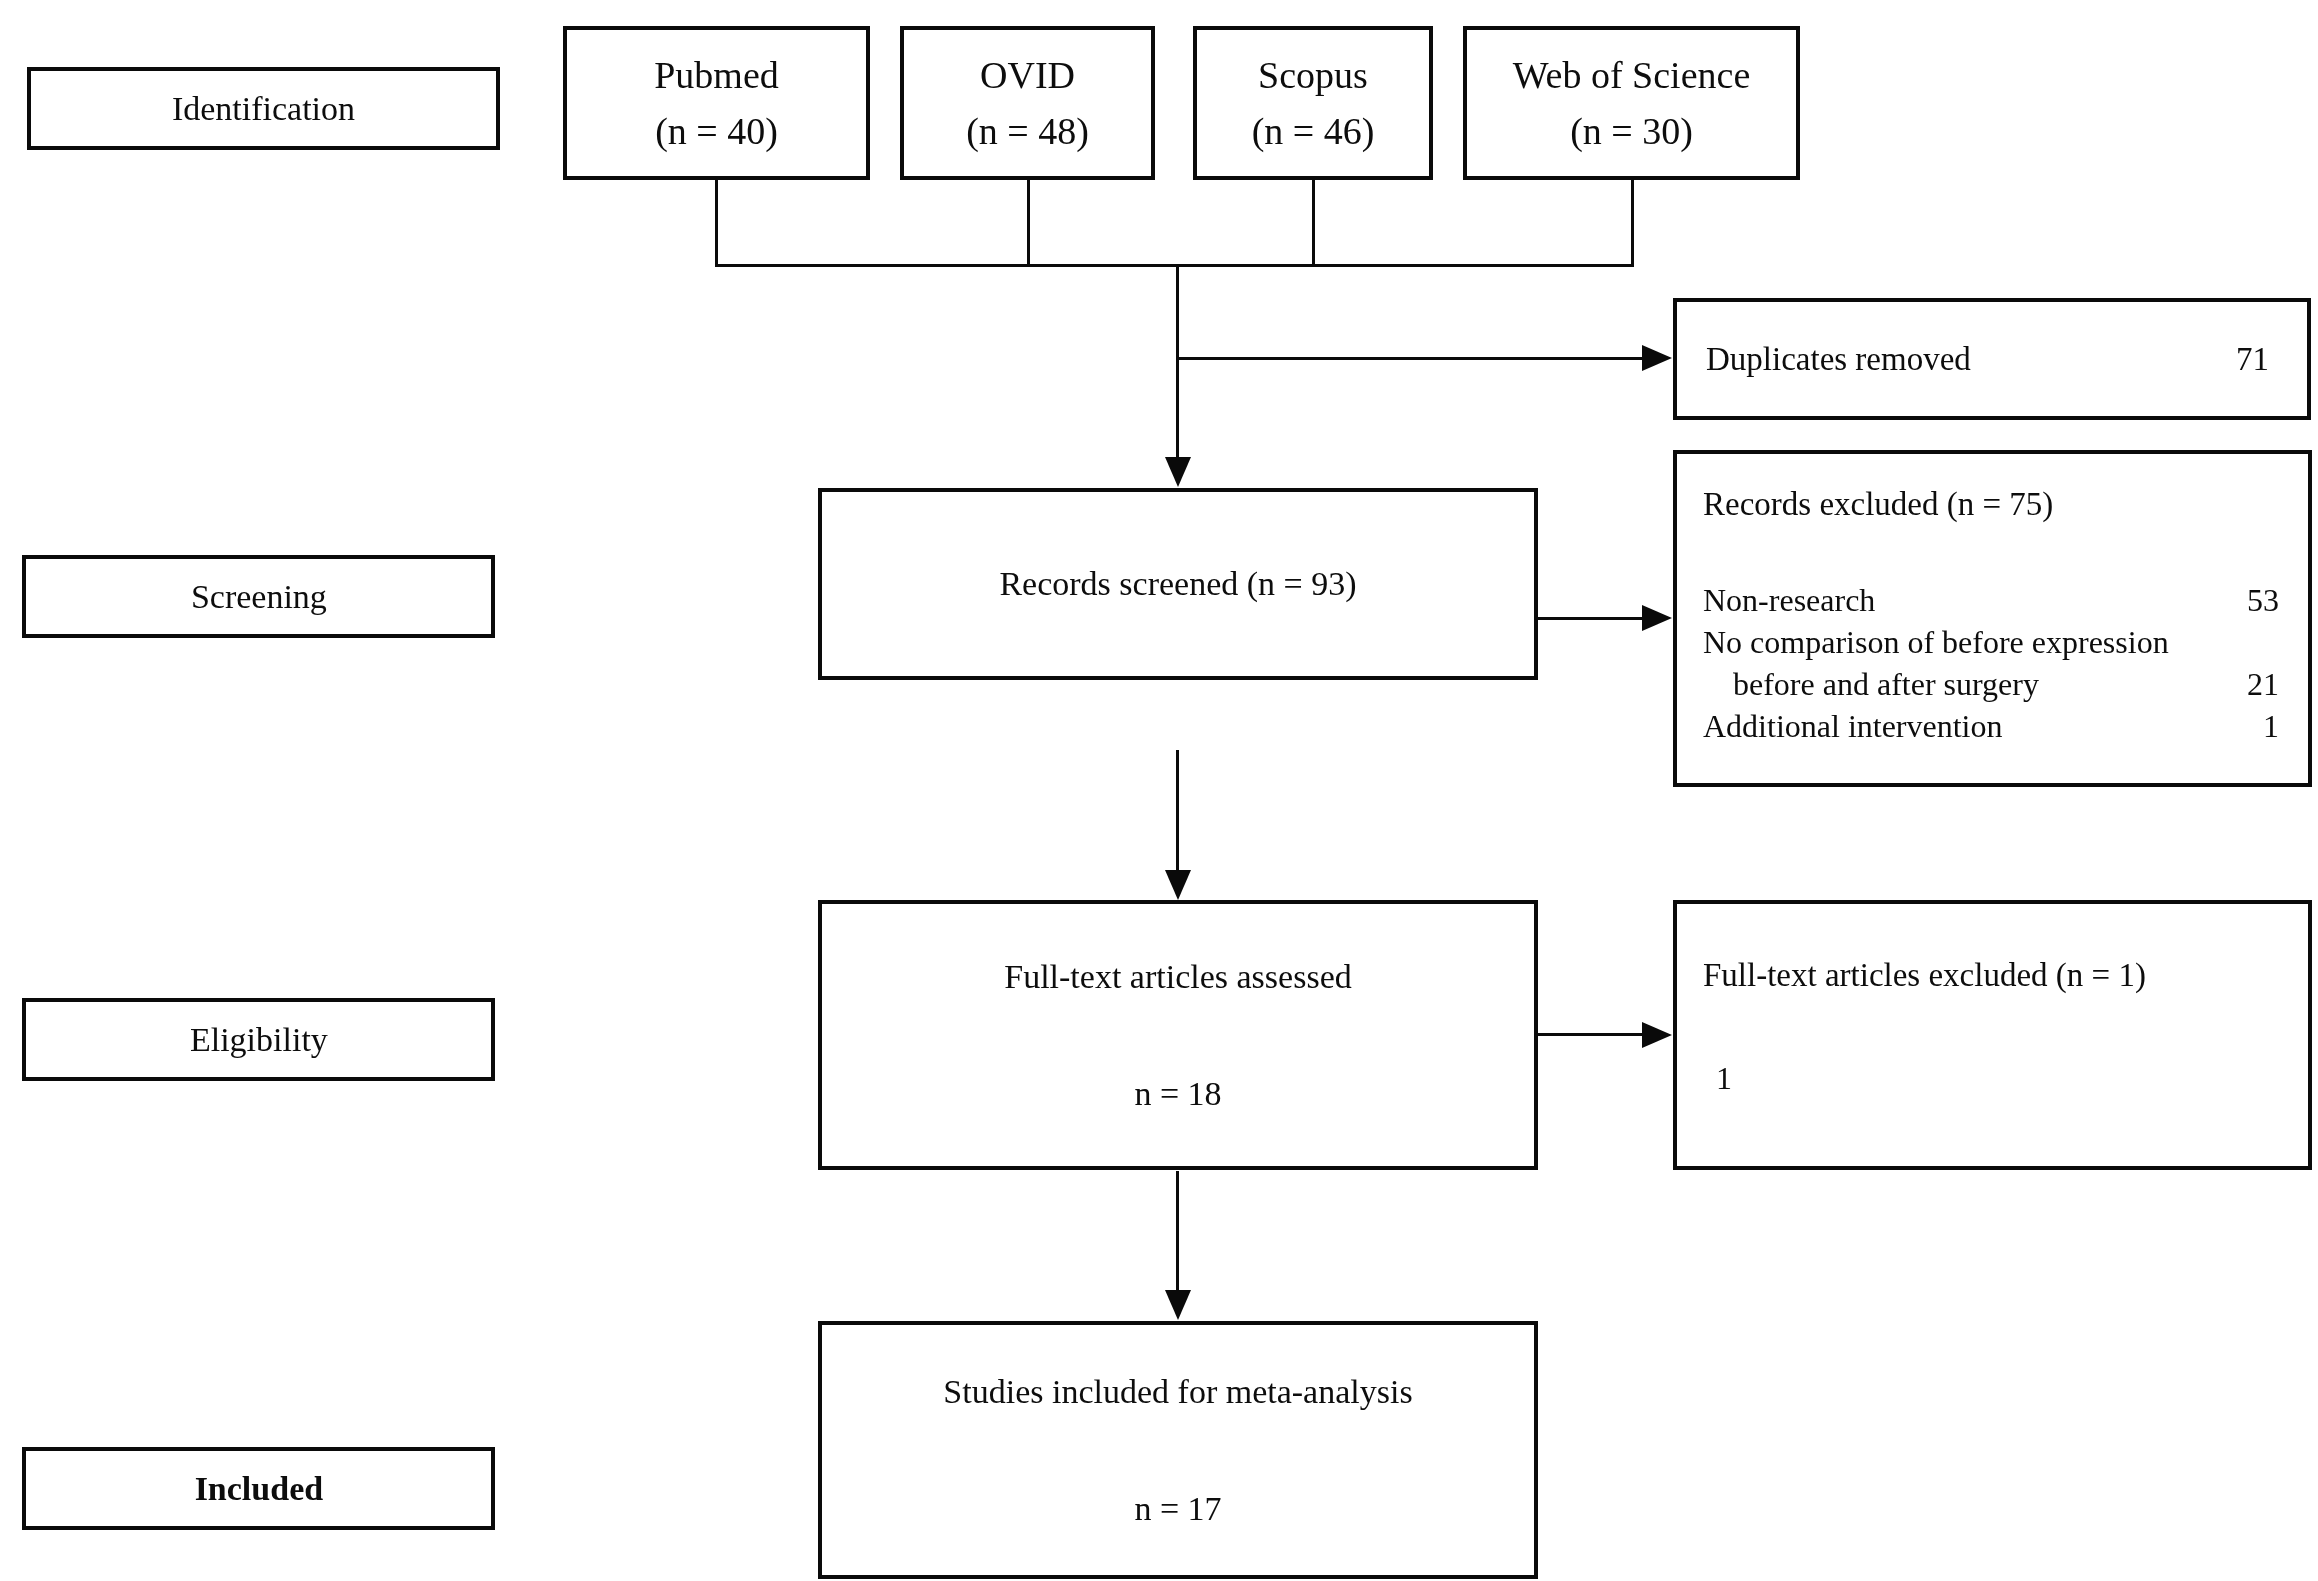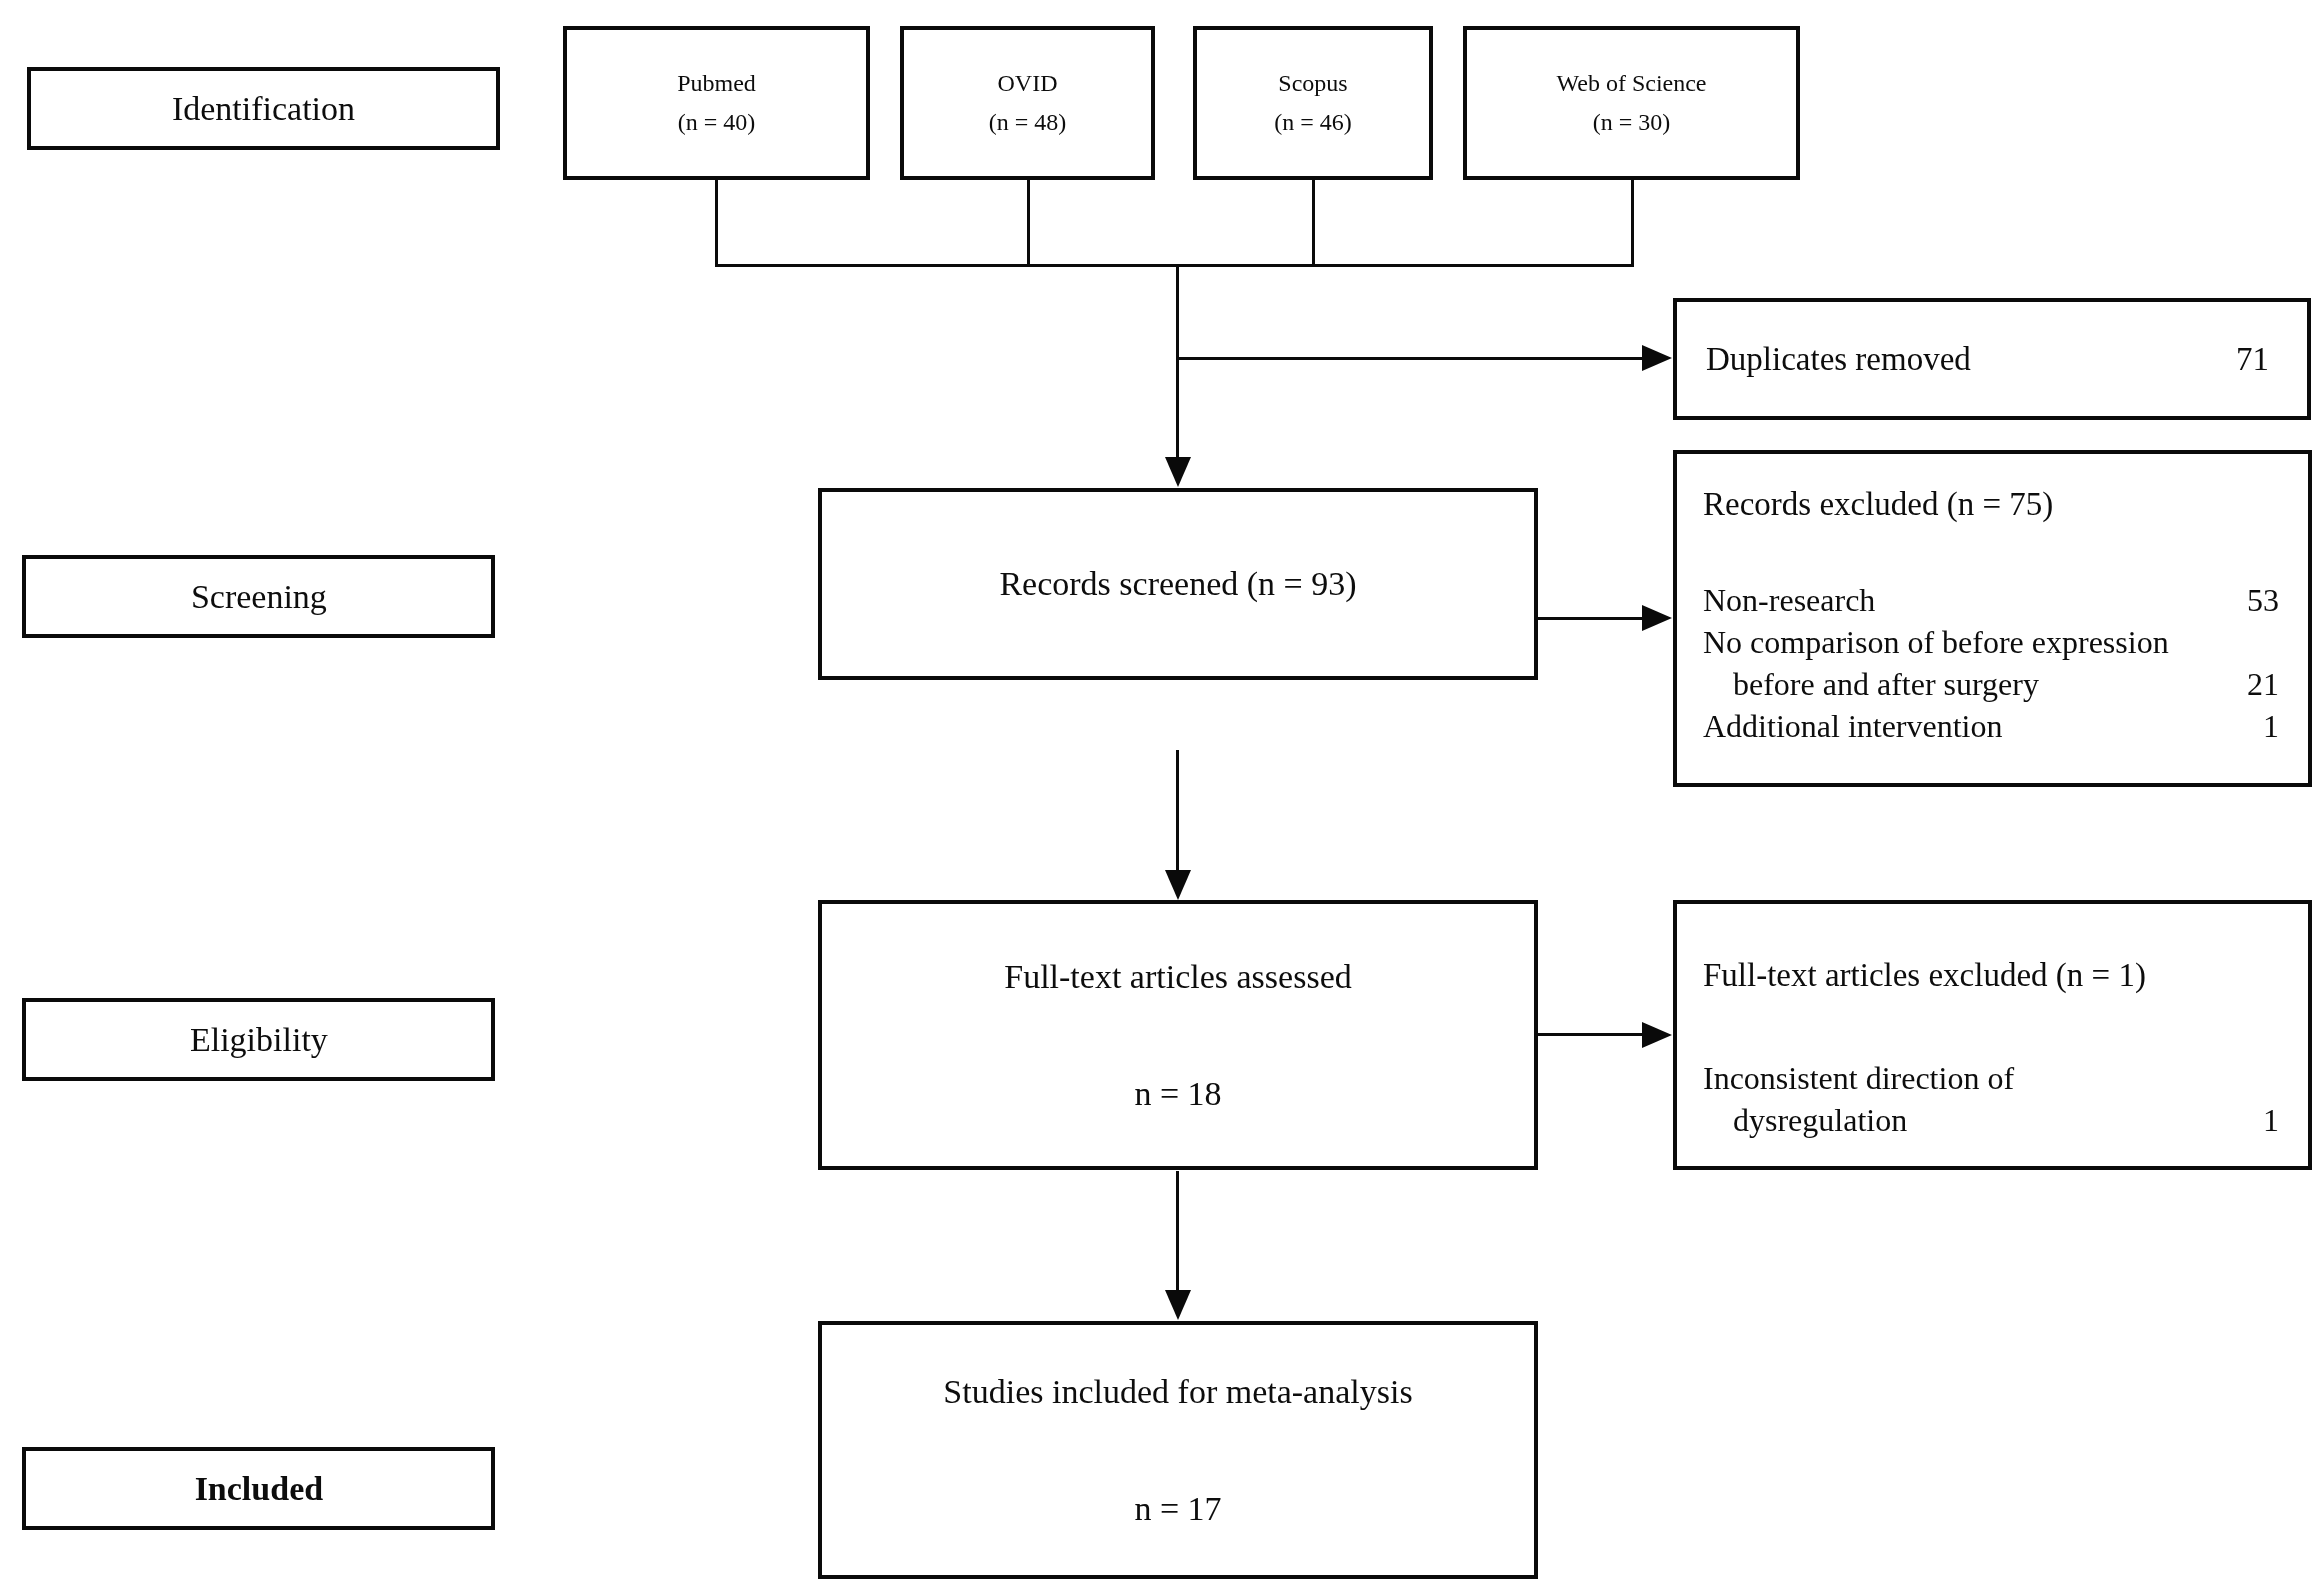--- a/index.html
+++ b/index.html
@@ -17,21 +17,21 @@
     border:4.6px solid #0a0a0a;
     background:#ffffff;
   }
   .stage{
     border-width:4px;
     display:flex;align-items:center;justify-content:center;
     font-size:34px;
   }
   .source{
     display:flex;flex-direction:column;align-items:center;justify-content:center;
-    gap:12px;font-size:24px;text-align:center;
+    gap:12px;font-size:38px;text-align:center;
   }
   .center-one{
     display:flex;align-items:center;justify-content:center;
     font-size:34px;text-align:center;
   }
   .center-two{
     display:flex;flex-direction:column;align-items:center;justify-content:center;
     gap:79px;font-size:34px;text-align:center;
   }
   .dup-row{
@@ -162,24 +162,20 @@
     <span>n = 18</span>
   </div>
 
   <div class="h-line" style="left:1538px;top:1033px;width:105px;height:3.3px;"></div>
   <div class="arr-r" style="left:1642px;top:1022px;"></div>
 
   <div class="box excl" style="left:1673px;top:900px;width:639px;height:270px;">
     <div class="title" style="margin-top:33px;">Full-text articles excluded (n = 1)</div>
     <div class="reasons tall">
       <div class="reason">
-        <div class="lbl">
-          <div>Inconsistent direction of</div>
-          <div class="l2">dysregulation</div>
-        </div>
         <div class="val">1</div>
       </div>
     </div>
   </div>
 
   <div class="v-line" style="left:1176px;top:1171px;width:3.3px;height:123px;"></div>
   <div class="arr-d" style="left:1165px;top:1290px;"></div>
 
   <div class="box center-two" style="left:818px;top:1321px;width:720px;height:258px;">
     <span>Studies included for meta-analysis</span>

